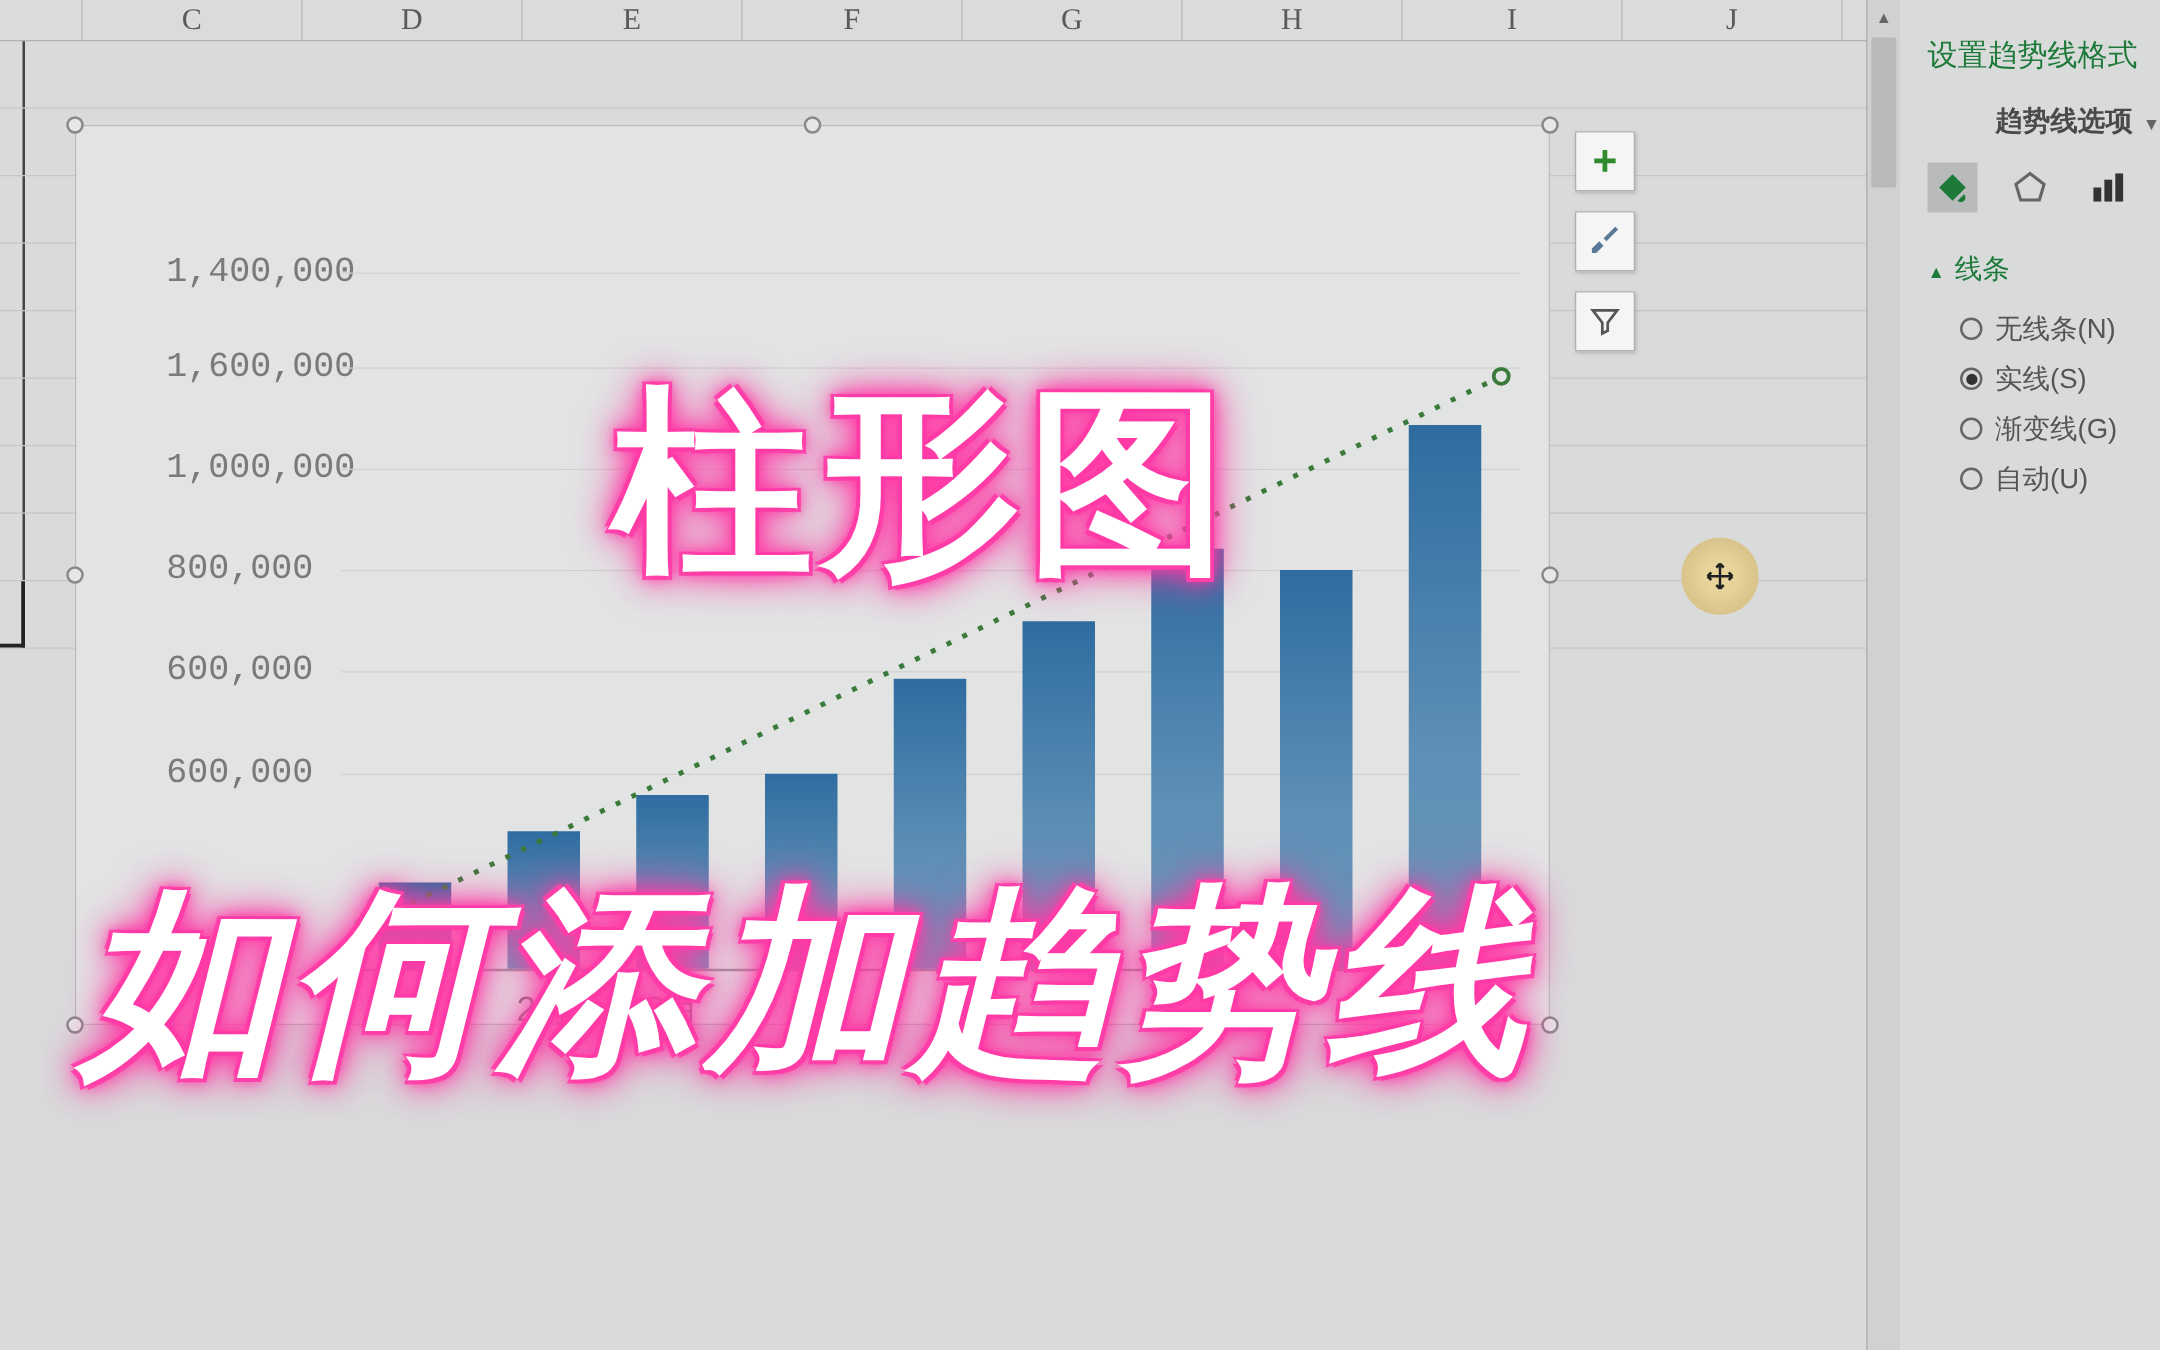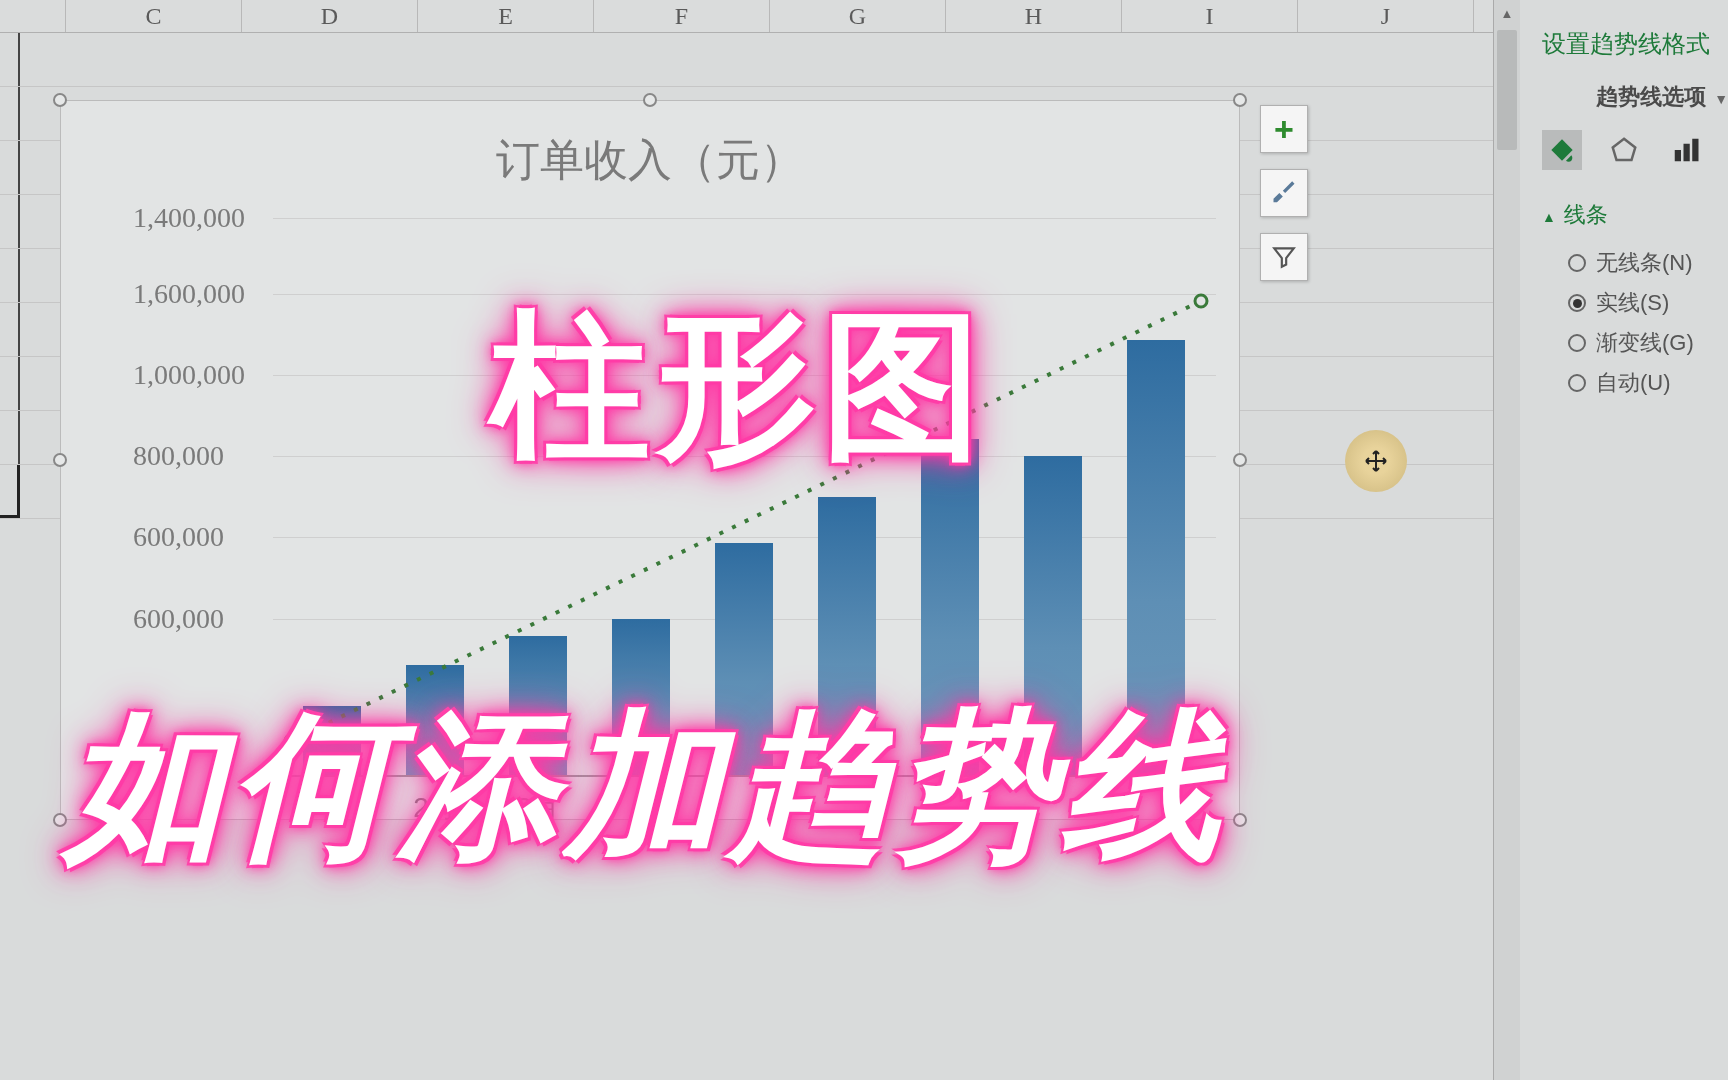--- a/index.html
+++ b/index.html
@@ -97,21 +97,21 @@
   position: absolute;
   left: 80px; top: 100px;
   width: 1075px; height: 580px;
 }
 .y-tick {
   position: absolute;
   left: -8px;
   font-size: 28px;
   color: #7a7a7a;
   transform: translateY(-50%);
-  font-family: Liberation Serif, serif;
+  font-family: Liberation Mono, monospace;
 }
 .x-tick {
   position: absolute;
   bottom: -46px;
   font-size: 28px;
   color: #7a7a7a;
   transform: translateX(-50%);
 }
 .gridline {
   position: absolute;
@@ -250,21 +250,20 @@
   <div class="chart-obj">
     <div class="sel-handle sh-tl"></div>
     <div class="sel-handle sh-tc"></div>
     <div class="sel-handle sh-tr"></div>
     <div class="sel-handle sh-ml"></div>
     <div class="sel-handle sh-mr"></div>
     <div class="sel-handle sh-bl"></div>
     <div class="sel-handle sh-bc"></div>
     <div class="sel-handle sh-br"></div>
 
-    <div class="chart-title">订单收入（元）</div>
 
     <div class="plot">
 
       <div class="y-tick" style="top:3%">1,400,000</div>
       <div class="y-tick" style="top:16%">1,600,000</div>
       <div class="y-tick" style="top:30%">1,000,000</div>
       <div class="y-tick" style="top:44%">800,000</div>
       <div class="y-tick" style="top:58%">600,000</div>
       <div class="y-tick" style="top:72%">600,000</div>
 

